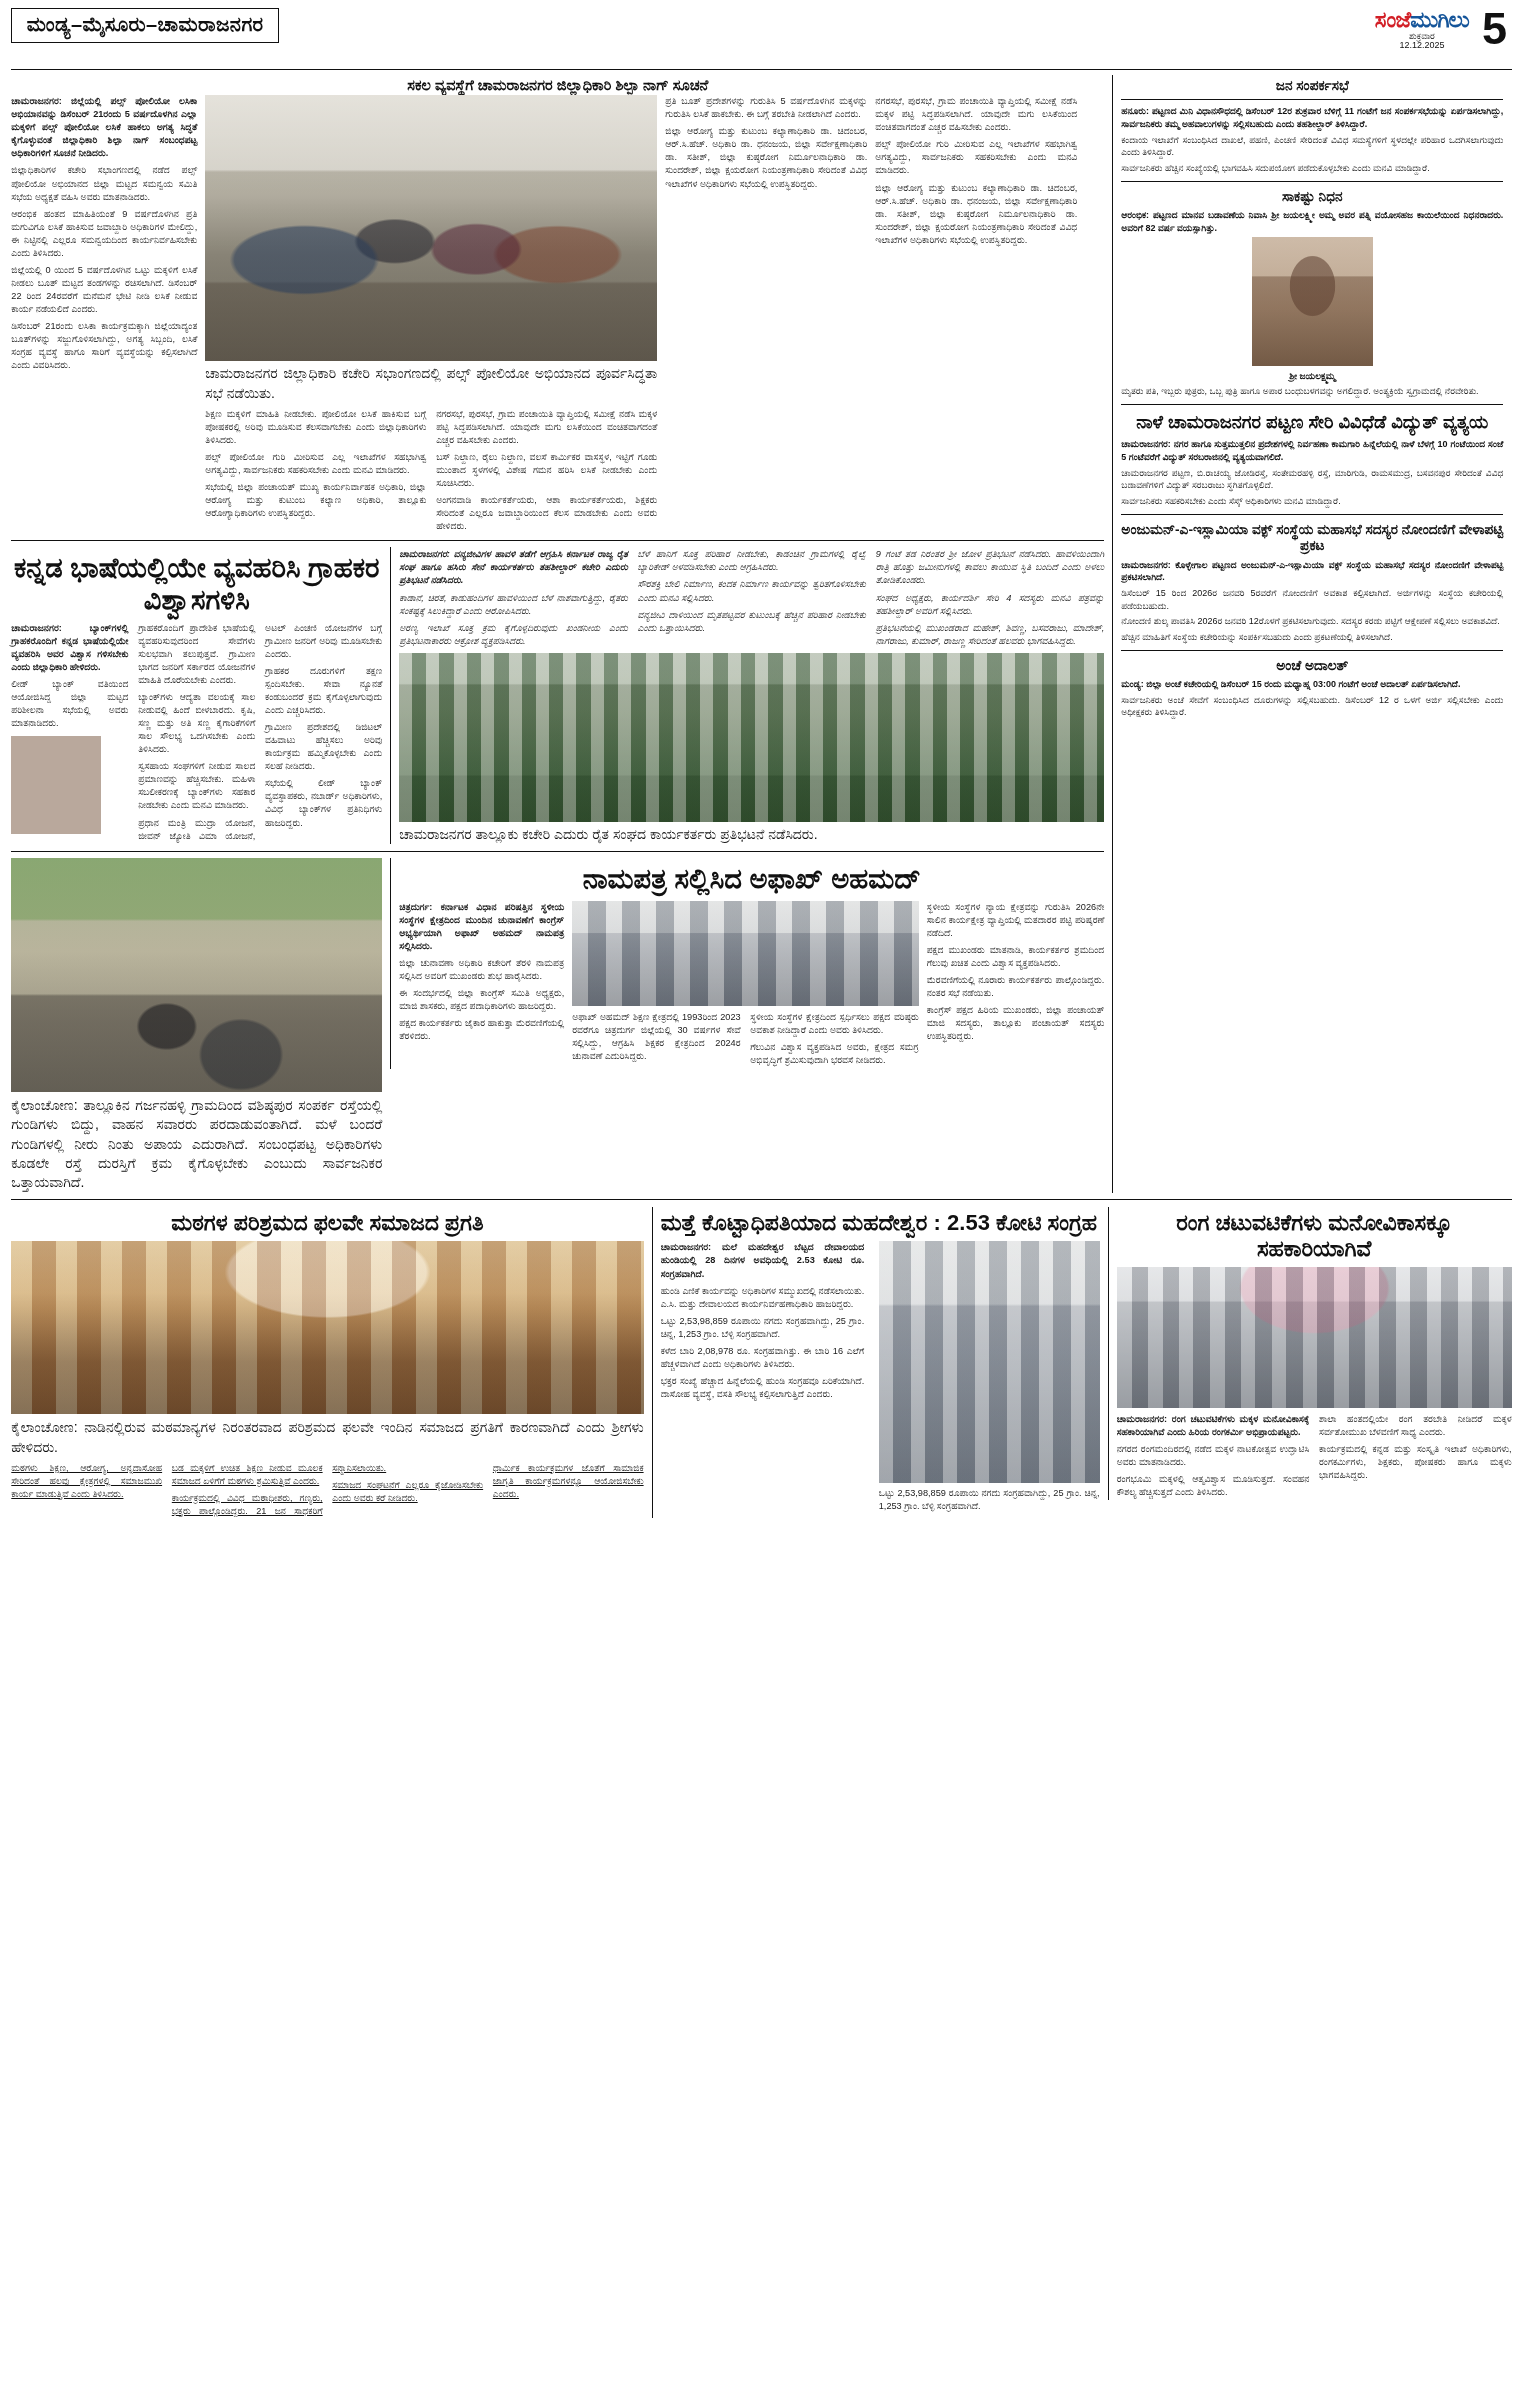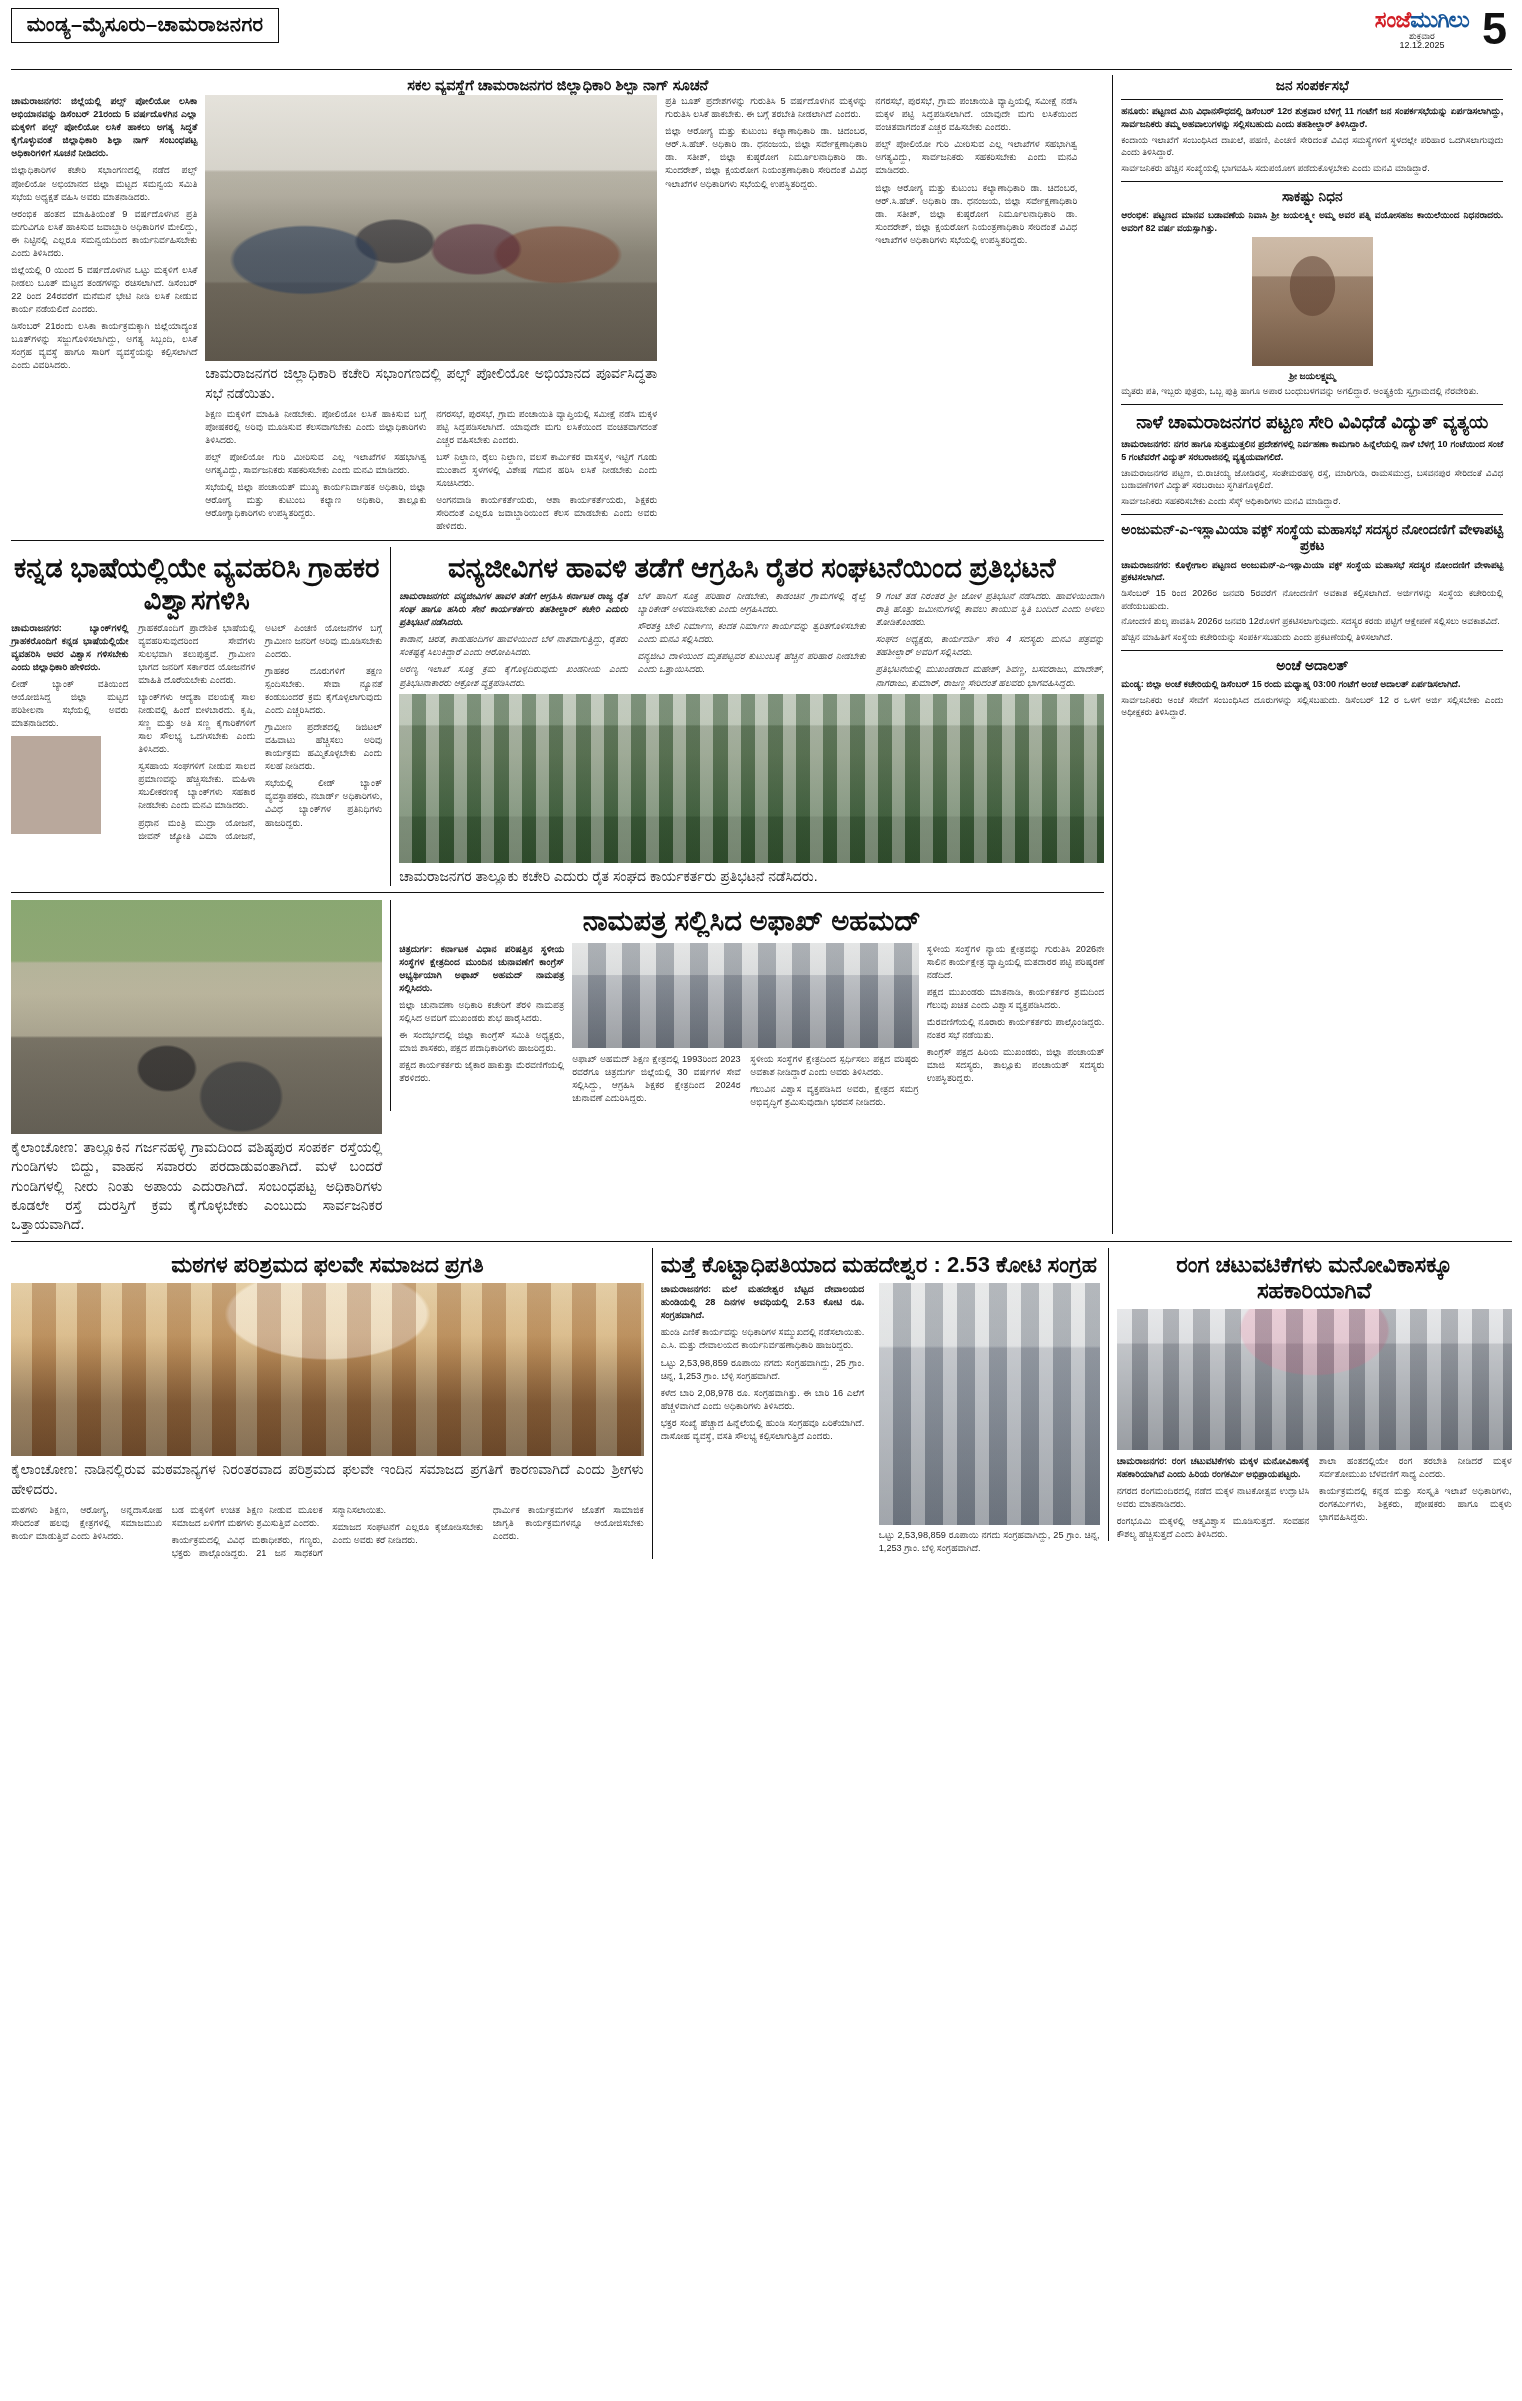--- a/index.html
+++ b/index.html
@@ -48,21 +48,21 @@
   }
   .kicker { font-size:14.5px; font-weight:bold; text-align:center; margin:1.6px 0 1.6px 0; }
 
   .txt { font-size:9.2px; line-height:1.42; text-align:justify; color:#1a1a1a; }
   .txt p { margin:0 0 4px 0; }
   .dateline { font-weight:bold; }
   .cap { font-size:14px; line-height:1.38; text-align:justify; }
 
   .cols2 { column-count:2; column-gap:9.7px; }
   .cols3 { column-count:3; column-gap:9.7px; }
-  .cols4 { column-count:4; column-gap:9.7px; }
+  .cols4 { column-count:4; column-gap:9.7px;text-decoration:underline; }
 
   
   .photo { width:100%; background:#c9ccd1; position:relative; overflow:hidden; }
   .photo .ph-grad { position:absolute; inset:0; }
   .sep { border-top:0.8px solid #111; margin:6.5px 0; }
   .sep2 { border-top:1.6px solid #111; margin:6.5px 0; }
   .vline { border-left:0.8px solid #111; }
 
   
   .rc-head { font-size:13.7px; font-weight:bold; text-align:center; line-height:1.2; margin:3.2px 0 4px; }
@@ -184,21 +184,20 @@
               <p>ಸ್ವಸಹಾಯ ಸಂಘಗಳಿಗೆ ನೀಡುವ ಸಾಲದ ಪ್ರಮಾಣವನ್ನು ಹೆಚ್ಚಿಸಬೇಕು. ಮಹಿಳಾ ಸಬಲೀಕರಣಕ್ಕೆ ಬ್ಯಾಂಕ್‌ಗಳು ಸಹಕಾರ ನೀಡಬೇಕು ಎಂದು ಮನವಿ ಮಾಡಿದರು.</p>
               <p>ಪ್ರಧಾನ ಮಂತ್ರಿ ಮುದ್ರಾ ಯೋಜನೆ, ಜೀವನ್ ಜ್ಯೋತಿ ವಿಮಾ ಯೋಜನೆ, ಅಟಲ್ ಪಿಂಚಣಿ ಯೋಜನೆಗಳ ಬಗ್ಗೆ ಗ್ರಾಮೀಣ ಜನರಿಗೆ ಅರಿವು ಮೂಡಿಸಬೇಕು ಎಂದರು.</p>
               <p>ಗ್ರಾಹಕರ ದೂರುಗಳಿಗೆ ತಕ್ಷಣ ಸ್ಪಂದಿಸಬೇಕು. ಸೇವಾ ನ್ಯೂನತೆ ಕಂಡುಬಂದರೆ ಕ್ರಮ ಕೈಗೊಳ್ಳಲಾಗುವುದು ಎಂದು ಎಚ್ಚರಿಸಿದರು.</p>
               <p>ಗ್ರಾಮೀಣ ಪ್ರದೇಶದಲ್ಲಿ ಡಿಜಿಟಲ್ ವಹಿವಾಟು ಹೆಚ್ಚಿಸಲು ಅರಿವು ಕಾರ್ಯಕ್ರಮ ಹಮ್ಮಿಕೊಳ್ಳಬೇಕು ಎಂದು ಸಲಹೆ ನೀಡಿದರು.</p>
               <p>ಸಭೆಯಲ್ಲಿ ಲೀಡ್ ಬ್ಯಾಂಕ್ ವ್ಯವಸ್ಥಾಪಕರು, ನಬಾರ್ಡ್ ಅಧಿಕಾರಿಗಳು, ವಿವಿಧ ಬ್ಯಾಂಕ್‌ಗಳ ಪ್ರತಿನಿಧಿಗಳು ಹಾಜರಿದ್ದರು.</p>
             </div>
           </div>
         </div>
 
         <div class="vline" style="width:714px; padding-left:8px;">
-          <h2 class="head-l">ವನ್ಯಜೀವಿಗಳ ಹಾವಳಿ ತಡೆಗೆ ಆಗ್ರಹಿಸಿ ರೈತರ ಸಂಘಟನೆಯಿಂದ ಪ್ರತಿಭಟನೆ</h2>
           <div class="cols3" style="margin-top:1px;font-style:italic;">
             <div class="txt">
               <p class="dateline">ಚಾಮರಾಜನಗರ: ವನ್ಯಜೀವಿಗಳ ಹಾವಳಿ ತಡೆಗೆ ಆಗ್ರಹಿಸಿ ಕರ್ನಾಟಕ ರಾಜ್ಯ ರೈತ ಸಂಘ ಹಾಗೂ ಹಸಿರು ಸೇನೆ ಕಾರ್ಯಕರ್ತರು ತಹಶೀಲ್ದಾರ್ ಕಚೇರಿ ಎದುರು ಪ್ರತಿಭಟನೆ ನಡೆಸಿದರು.</p>
               <p>ಕಾಡಾನೆ, ಚಿರತೆ, ಕಾಡುಹಂದಿಗಳ ಹಾವಳಿಯಿಂದ ಬೆಳೆ ನಾಶವಾಗುತ್ತಿದ್ದು, ರೈತರು ಸಂಕಷ್ಟಕ್ಕೆ ಸಿಲುಕಿದ್ದಾರೆ ಎಂದು ಆರೋಪಿಸಿದರು.</p>
               <p>ಅರಣ್ಯ ಇಲಾಖೆ ಸೂಕ್ತ ಕ್ರಮ ಕೈಗೊಳ್ಳದಿರುವುದು ಖಂಡನೀಯ ಎಂದು ಪ್ರತಿಭಟನಾಕಾರರು ಆಕ್ರೋಶ ವ್ಯಕ್ತಪಡಿಸಿದರು.</p>
               <p>ಬೆಳೆ ಹಾನಿಗೆ ಸೂಕ್ತ ಪರಿಹಾರ ನೀಡಬೇಕು, ಕಾಡಂಚಿನ ಗ್ರಾಮಗಳಲ್ಲಿ ರೈಲ್ವೆ ಬ್ಯಾರಿಕೇಡ್ ಅಳವಡಿಸಬೇಕು ಎಂದು ಆಗ್ರಹಿಸಿದರು.</p>
               <p>ಸೌರಶಕ್ತಿ ಬೇಲಿ ನಿರ್ಮಾಣ, ಕಂದಕ ನಿರ್ಮಾಣ ಕಾರ್ಯವನ್ನು ತ್ವರಿತಗೊಳಿಸಬೇಕು ಎಂದು ಮನವಿ ಸಲ್ಲಿಸಿದರು.</p>
               <p>ವನ್ಯಜೀವಿ ದಾಳಿಯಿಂದ ಮೃತಪಟ್ಟವರ ಕುಟುಂಬಕ್ಕೆ ಹೆಚ್ಚಿನ ಪರಿಹಾರ ನೀಡಬೇಕು ಎಂದು ಒತ್ತಾಯಿಸಿದರು.</p>
               <p>9 ಗಂಟೆ ತಡ ನಿರಂತರ ಶ್ರೀ ಜೋಳ ಪ್ರತಿಭಟನೆ ನಡೆಸಿದರು. ಹಾವಳಿಯಿಂದಾಗಿ ರಾತ್ರಿ ಹೊತ್ತು ಜಮೀನುಗಳಲ್ಲಿ ಕಾವಲು ಕಾಯುವ ಸ್ಥಿತಿ ಬಂದಿದೆ ಎಂದು ಅಳಲು ತೋಡಿಕೊಂಡರು.</p>
               <p>ಸಂಘದ ಅಧ್ಯಕ್ಷರು, ಕಾರ್ಯದರ್ಶಿ ಸೇರಿ 4 ಸದಸ್ಯರು ಮನವಿ ಪತ್ರವನ್ನು ತಹಶೀಲ್ದಾರ್ ಅವರಿಗೆ ಸಲ್ಲಿಸಿದರು.</p>

